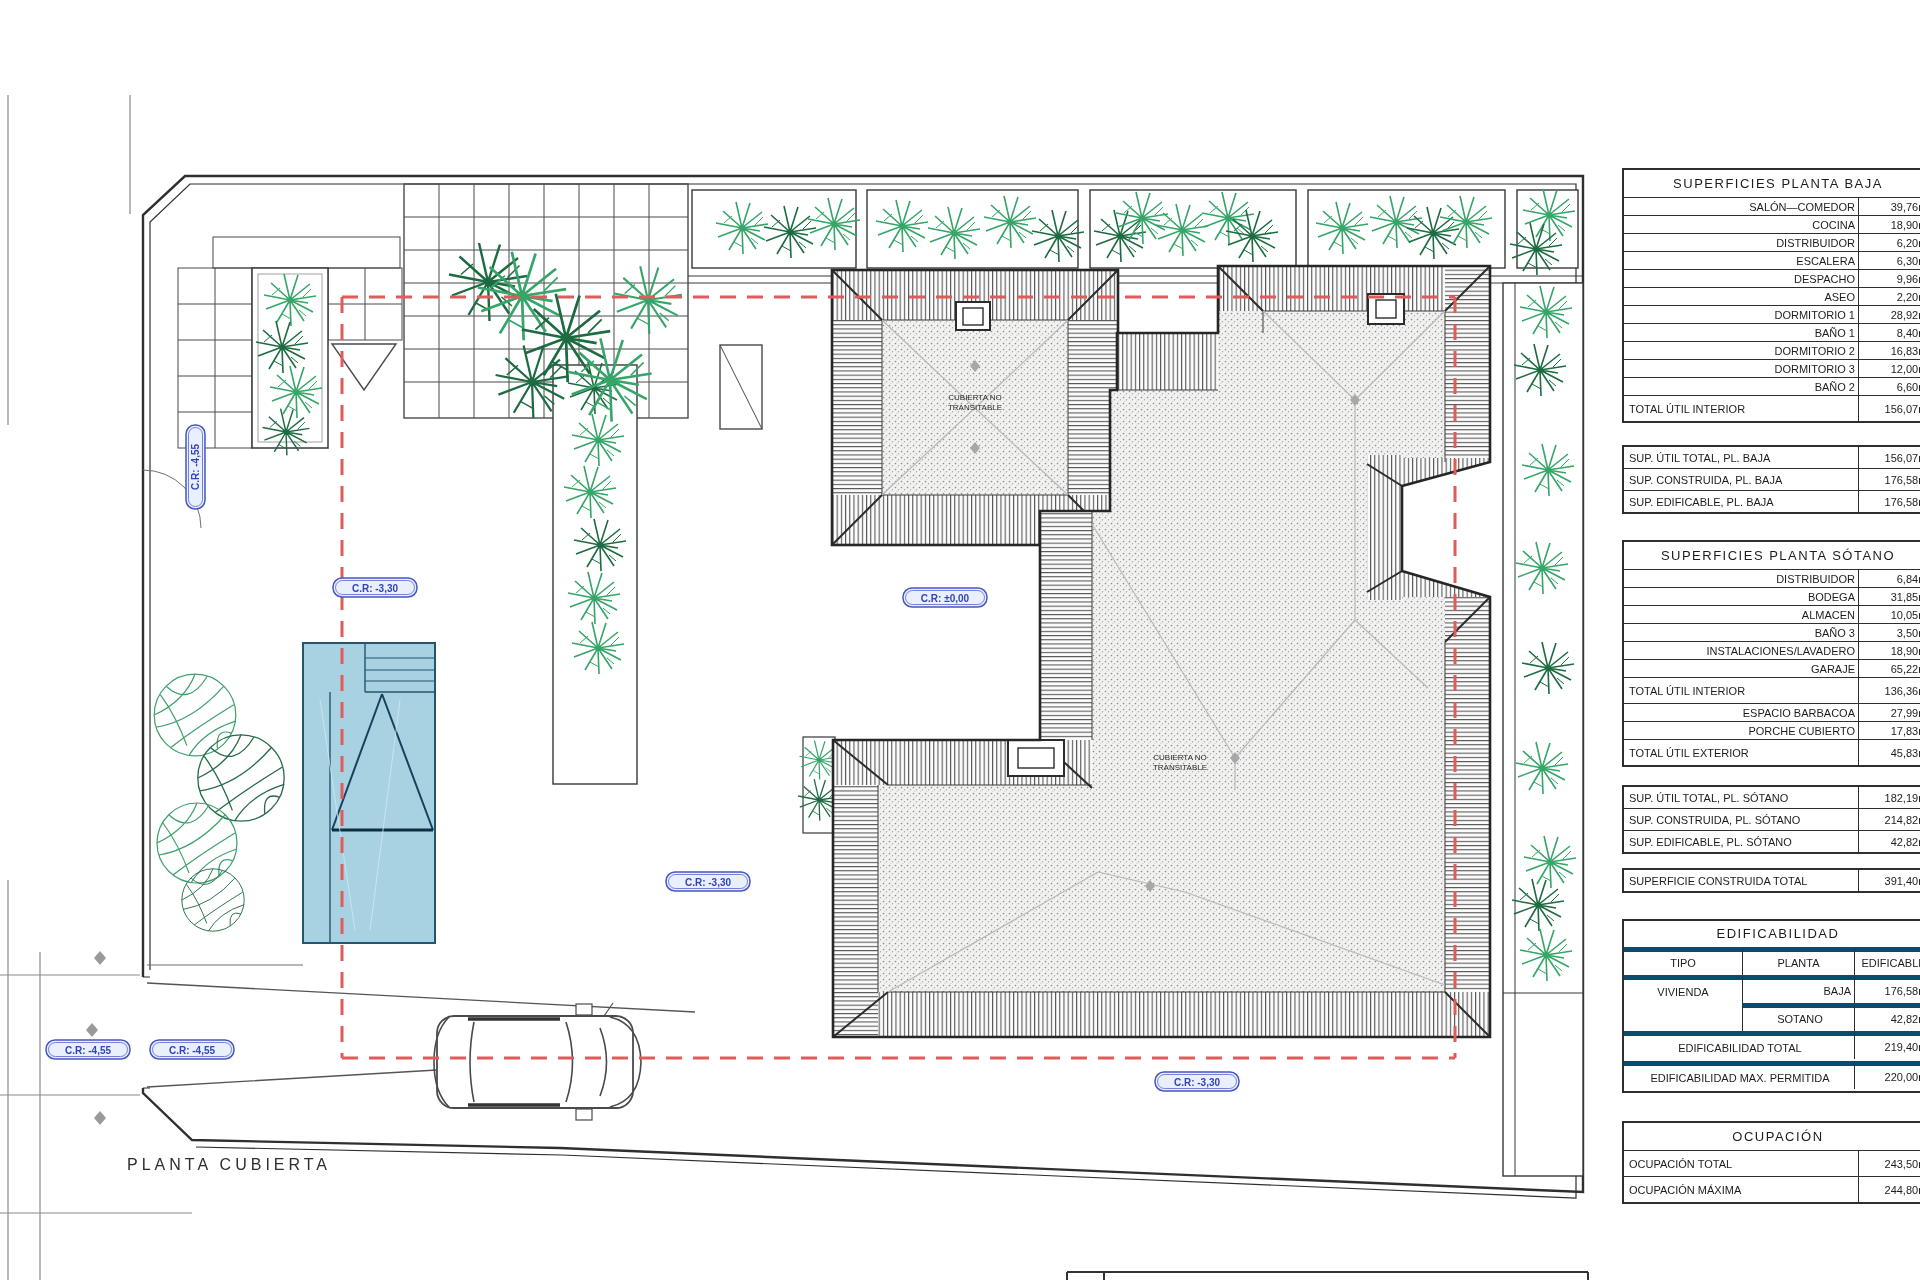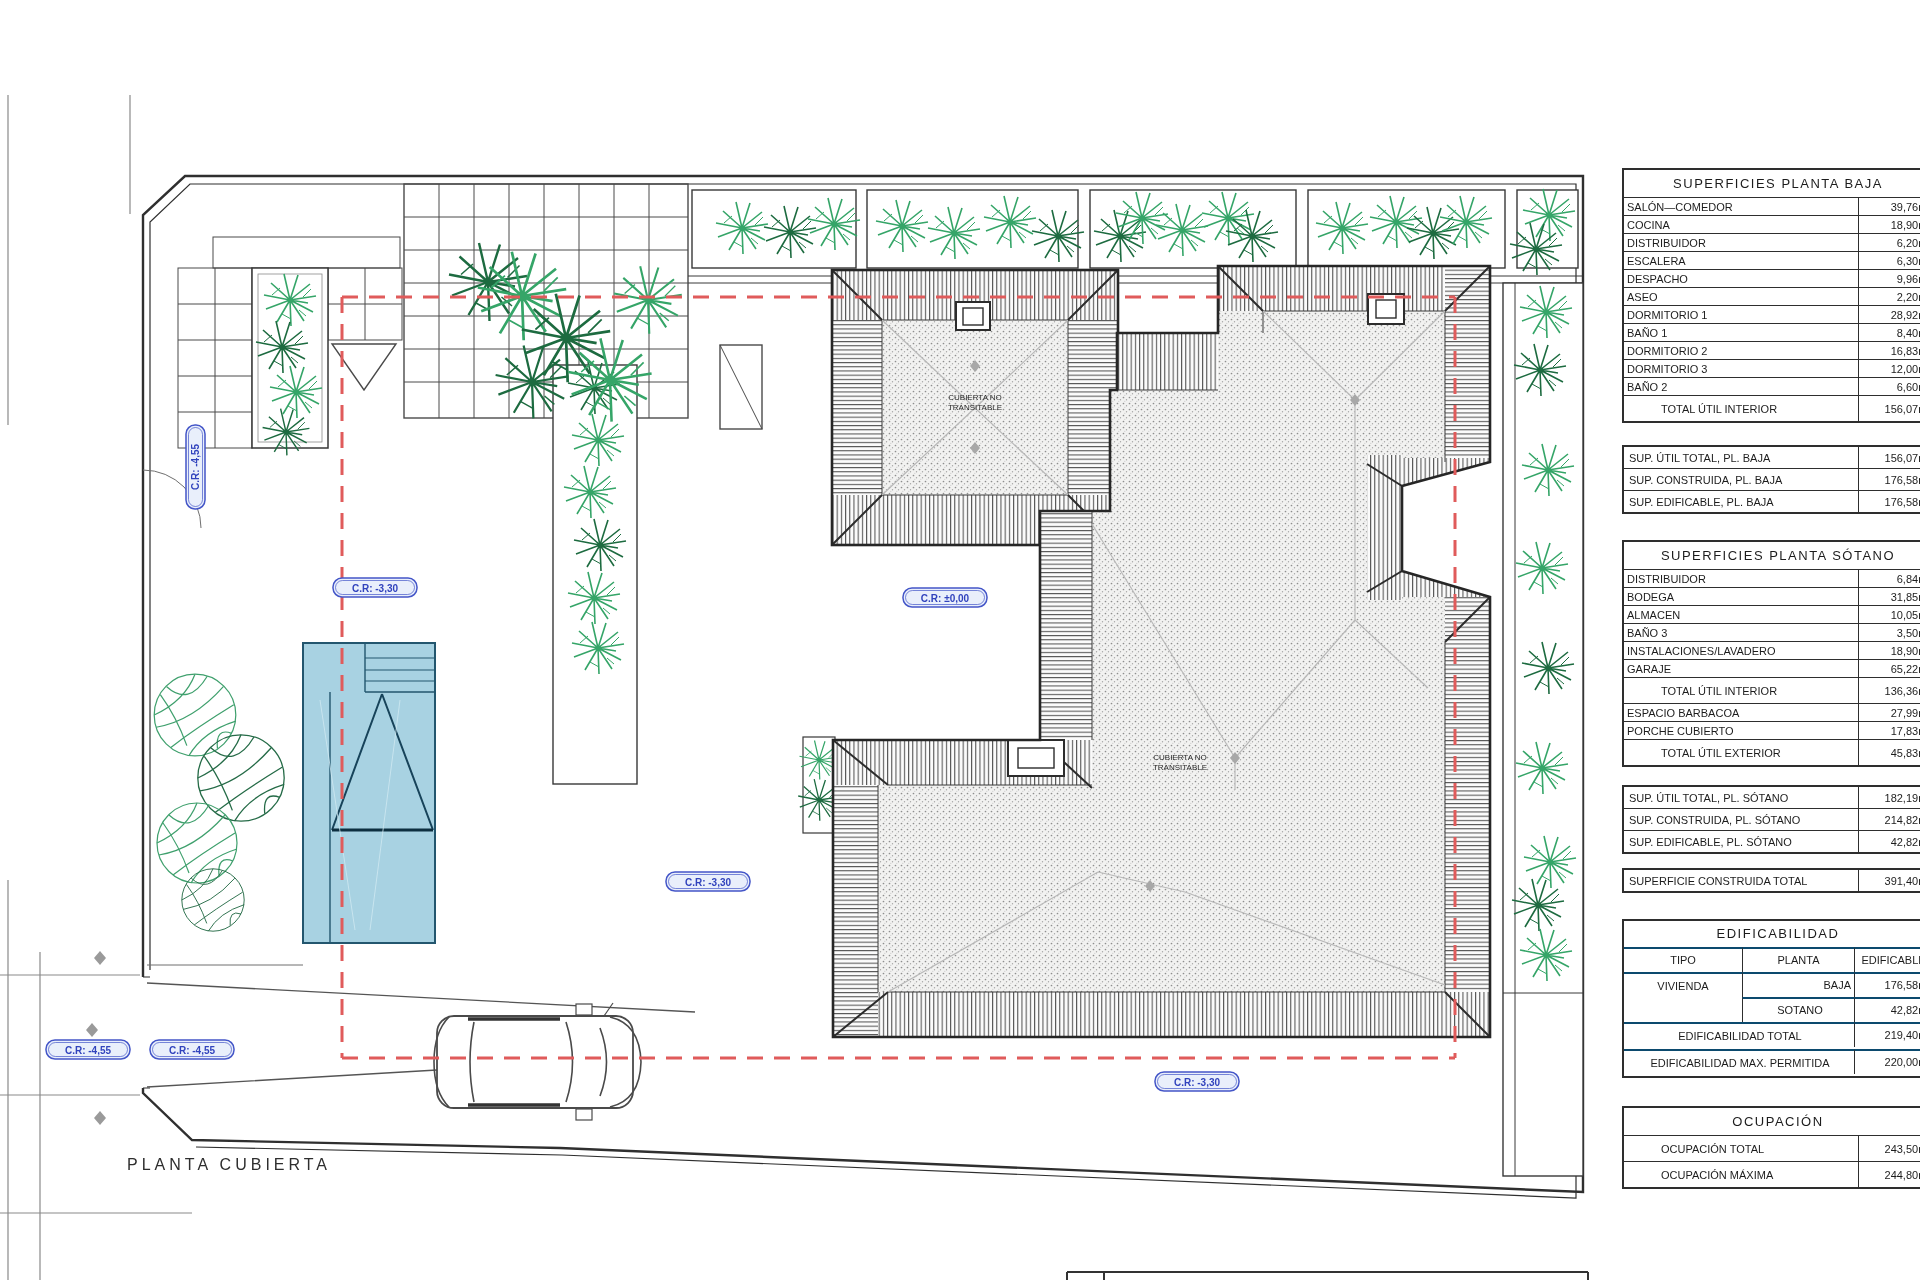--- a/index.html
+++ b/index.html
@@ -12,34 +12,34 @@
   .pL{stroke:#35a568;fill:none;stroke-width:1.6;}
   .pD{stroke:#1d6b40;fill:none;stroke-width:1.6;}
   .tL{stroke:#3fa06d;fill:none;stroke-width:1.2;}
   .tD{stroke:#256b47;fill:none;stroke-width:1.2;}
 
   
   #tables{position:absolute;left:1622px;top:168px;width:312px;font-size:11px;color:#1c1c1c;}
   .tbox{border:2px solid #2e2e2e;background:#fff;}
   .trow{display:flex;align-items:stretch;border-top:1px solid #2e2e2e;height:17px;line-height:16px;}
   .trow:first-child{border-top:none;}
-  .trow .lab{flex:1;text-align:left;padding:0 3px;white-space:nowrap;overflow:hidden;align-self:center;}
+  .trow .lab{flex:1;text-align:right;padding:0 3px;white-space:nowrap;overflow:hidden;align-self:center;}
   .trow .val{width:72px;border-left:1.5px solid #2e2e2e;text-align:right;padding-right:1px;
              white-space:nowrap;display:flex;align-items:center;justify-content:flex-end;overflow:visible;}
   .trow.header{height:27px;line-height:27px;font-size:13px;letter-spacing:1.5px;}
   .trow.header .lab{text-align:center;}
   .trow.total{height:25px;line-height:24px;}
-  .trow.total .lab{text-align:left;padding-left:5px;margin-left:32px;}
+  .trow.total .lab{text-align:left;padding-left:5px;}
   .trow.sup{height:21px;line-height:20px;}
   .trow.sup .lab{text-align:left;padding-left:5px;}
   .gap{border:none;background:transparent;}
 
   
   .egrid{border:2px solid #2e2e2e;background:#fff;display:grid;grid-template-columns:118px 112px 1fr;}
-  .ecell{border-top:2px solid #0c4a6e;border-left:1px solid #2e2e2e;height:23px;line-height:22px;
+  .ecell{border-top:5px solid #0c4a6e;border-left:1px solid #2e2e2e;height:23px;line-height:22px;
          text-align:center;white-space:nowrap;overflow:hidden;padding:0 3px;}
   .ecell.noL{border-left:none;}
   .ecell.v{grid-row:span 2;display:flex;align-items:center;justify-content:center;}
   .ecell.num{text-align:right;padding-right:1px;}
   .ecell.wide{grid-column:span 2;text-align:center;padding-left:5px;height:25px;line-height:24px;}
   .ecell.hdr{grid-column:1 / -1;height:26px;line-height:26px;font-size:13px;letter-spacing:1.5px;border-top:none;}
 </style>
 </head>
 <body>
 

